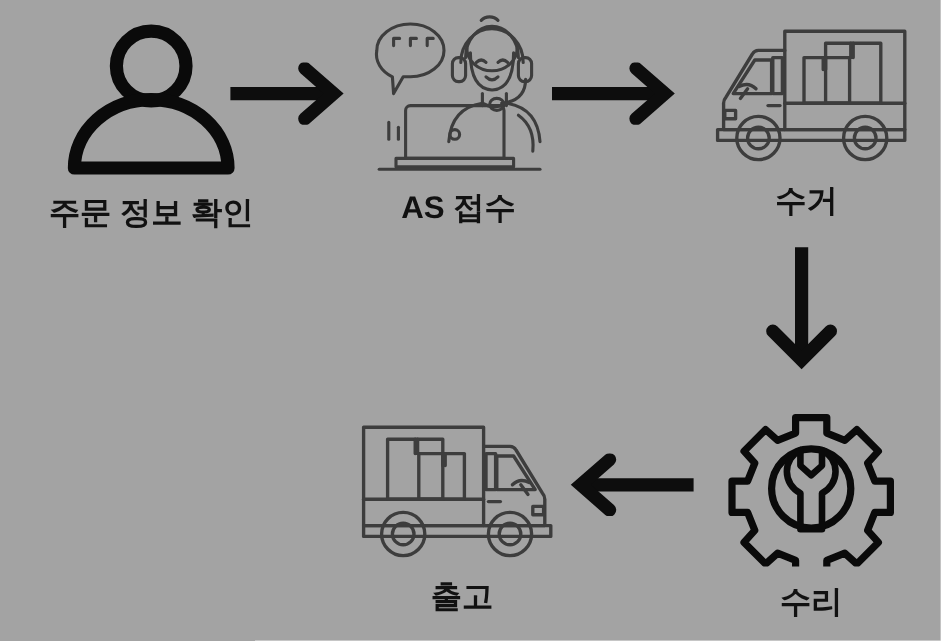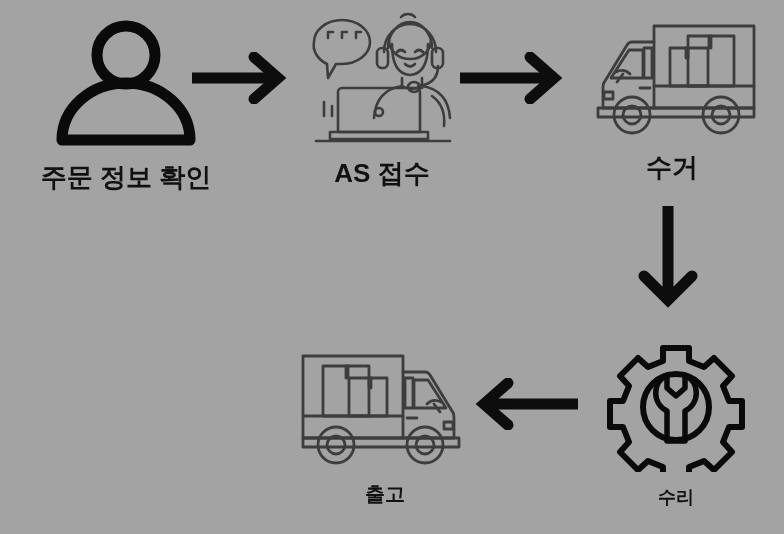--- a/index.html
+++ b/index.html
@@ -41,22 +41,22 @@
   
   #node-order      { left: 8px;   top: 14px;  width: 236px; }
   #node-as         { left: 292px; top: 4px;   width: 180px; }
   #node-pickup     { left: 572px; top: 14px;  width: 200px; }
   #node-repair     { left: 588px; top: 342px; width: 176px; }
   #node-dispatch   { left: 280px; top: 344px; width: 210px; }
 
   #node-order .node-label    { margin-top: 18px; font-size: 26px; letter-spacing: 0px; }
   #node-as .node-label       { margin-top: 14px; font-size: 26px; }
   #node-pickup .node-label   { margin-top: 16px; font-size: 26px; }
-  #node-repair .node-label   { margin-top: 16px; font-size: 18px; }
-  #node-dispatch .node-label { margin-top: 16px; font-size: 20px; }
+  #node-repair .node-label   { margin-top: 16px; font-size: 26px; }
+  #node-dispatch .node-label { margin-top: 16px; font-size: 26px; }
 
   
   #arrow-1 { left: 190px; top: 52px;  }
   #arrow-2 { left: 458px; top: 52px;  }
   #arrow-3 { left: 628px; top: 202px; }
   #arrow-4 { left: 468px; top: 378px; }
 </style>
 </head>
 <body>
 

